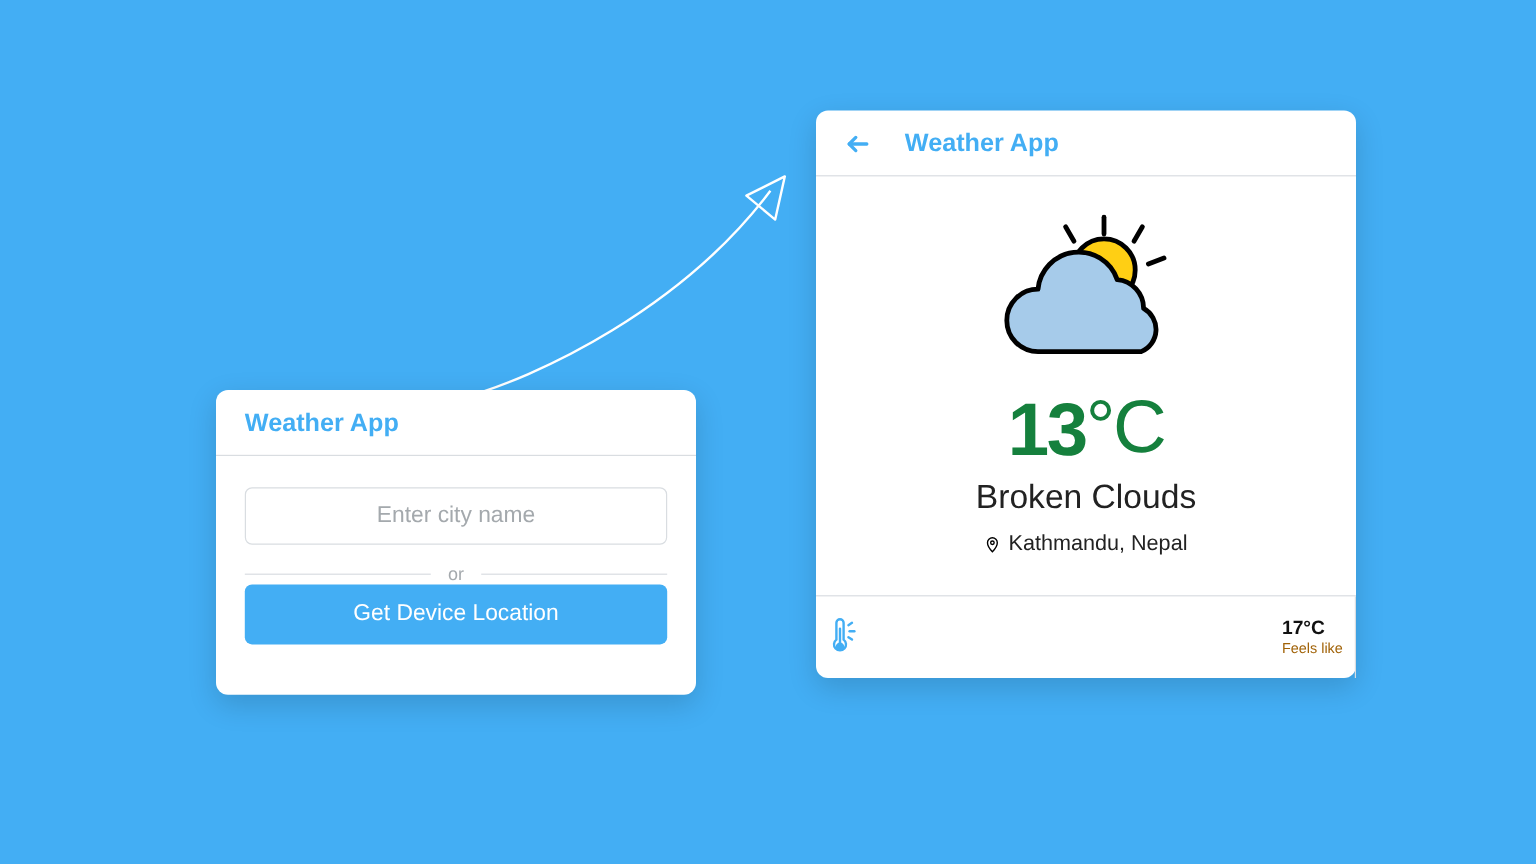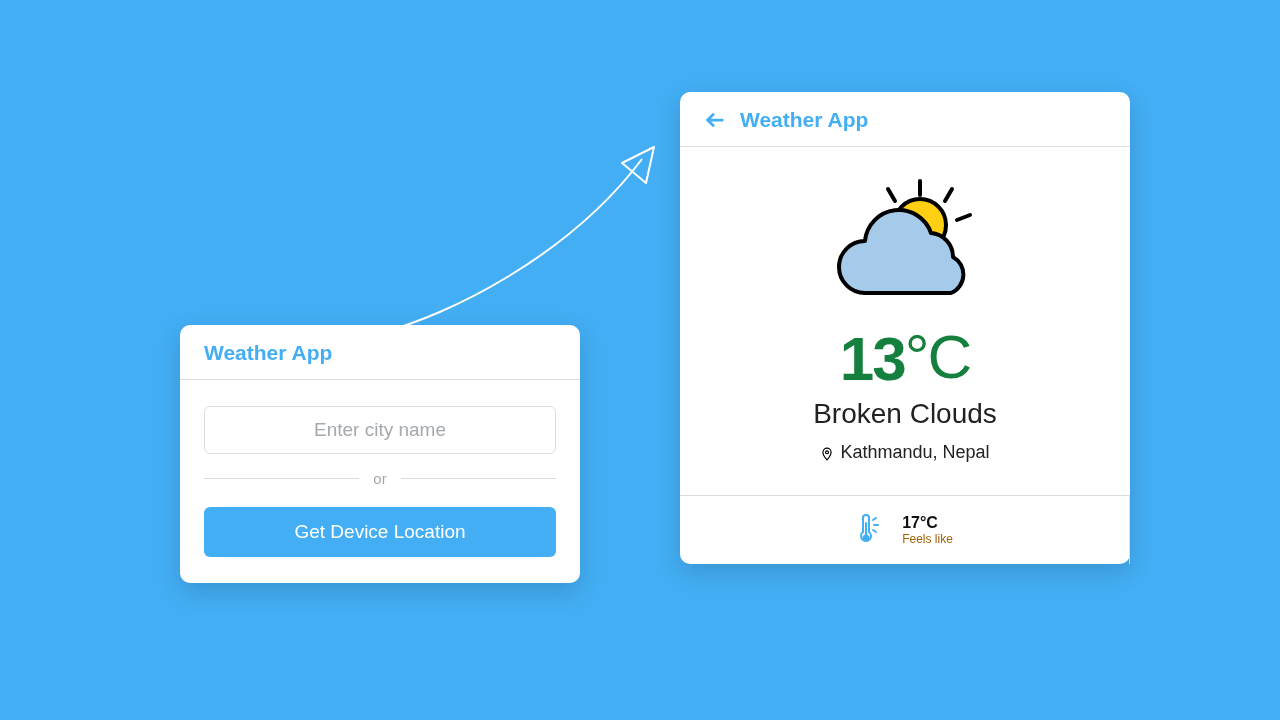--- a/index.html
+++ b/index.html
@@ -24,39 +24,39 @@
   .card-header{
     padding:16px 24px 14px;
     border-bottom:1px solid #d9dde1;
   }
   .card-title{
     color:#43aef4;
     font-size:21px;
     font-weight:600;
     display:flex;
     align-items:center;
-    gap:14px;
+    gap:28px;
   }
   .card-body{
-    padding:26px 24px 26px;
+    padding:26px 24px 42px;
   }
   .city-input{
     width:100%;
     height:48px;
     border:1px solid #d9dde1;
     border-radius:6px;
     font-size:19px;
     color:#2b2b2b;
     text-align:center;
     outline:none;
   }
   .city-input::placeholder{color:#a4a9ad;}
   .sep{
     display:flex;align-items:center;gap:14px;
-    margin:16px 0 20px;
+    margin:16px 0 0;
   }
   .sep .line{flex:1;height:1px;background:#d9dde1;}
   .sep .or{color:#a4a9ad;font-size:15px;}
   .loc-btn{
     width:100%;height:50px;border:none;border-radius:6px;
     background:#43aef4;color:#fff;font-size:19px;font-weight:500;
     cursor:pointer;
   }
 
   
@@ -81,21 +81,21 @@
   .temp .deg{font-weight:400;position:relative;top:-2px;}
   .desc{font-size:28px;color:#222;margin-top:4px;}
   .loc{
     font-size:18px;color:#222;margin-top:12px;
     display:inline-flex;align-items:flex-end;gap:6px;
   }
   .footer{
     display:flex;border-top:1px solid #d9dde1;
   }
   .footer .cell{
-    flex:1;display:flex;align-items:center;justify-content:center;gap:20px;
+    flex:1;display:flex;align-items:center;justify-content:space-between;gap:20px;
     padding:18px 10px;
   }
   .footer .cell:first-child{border-right:1px solid #d9dde1;}
   .footer .val{font-size:16px;font-weight:600;color:#111;line-height:1.15;}
   .footer .lbl{font-size:12px;color:#a16207;}
   .footer svg{flex-shrink:0;}
 
   
   .flow-arrow{
     position:absolute;

